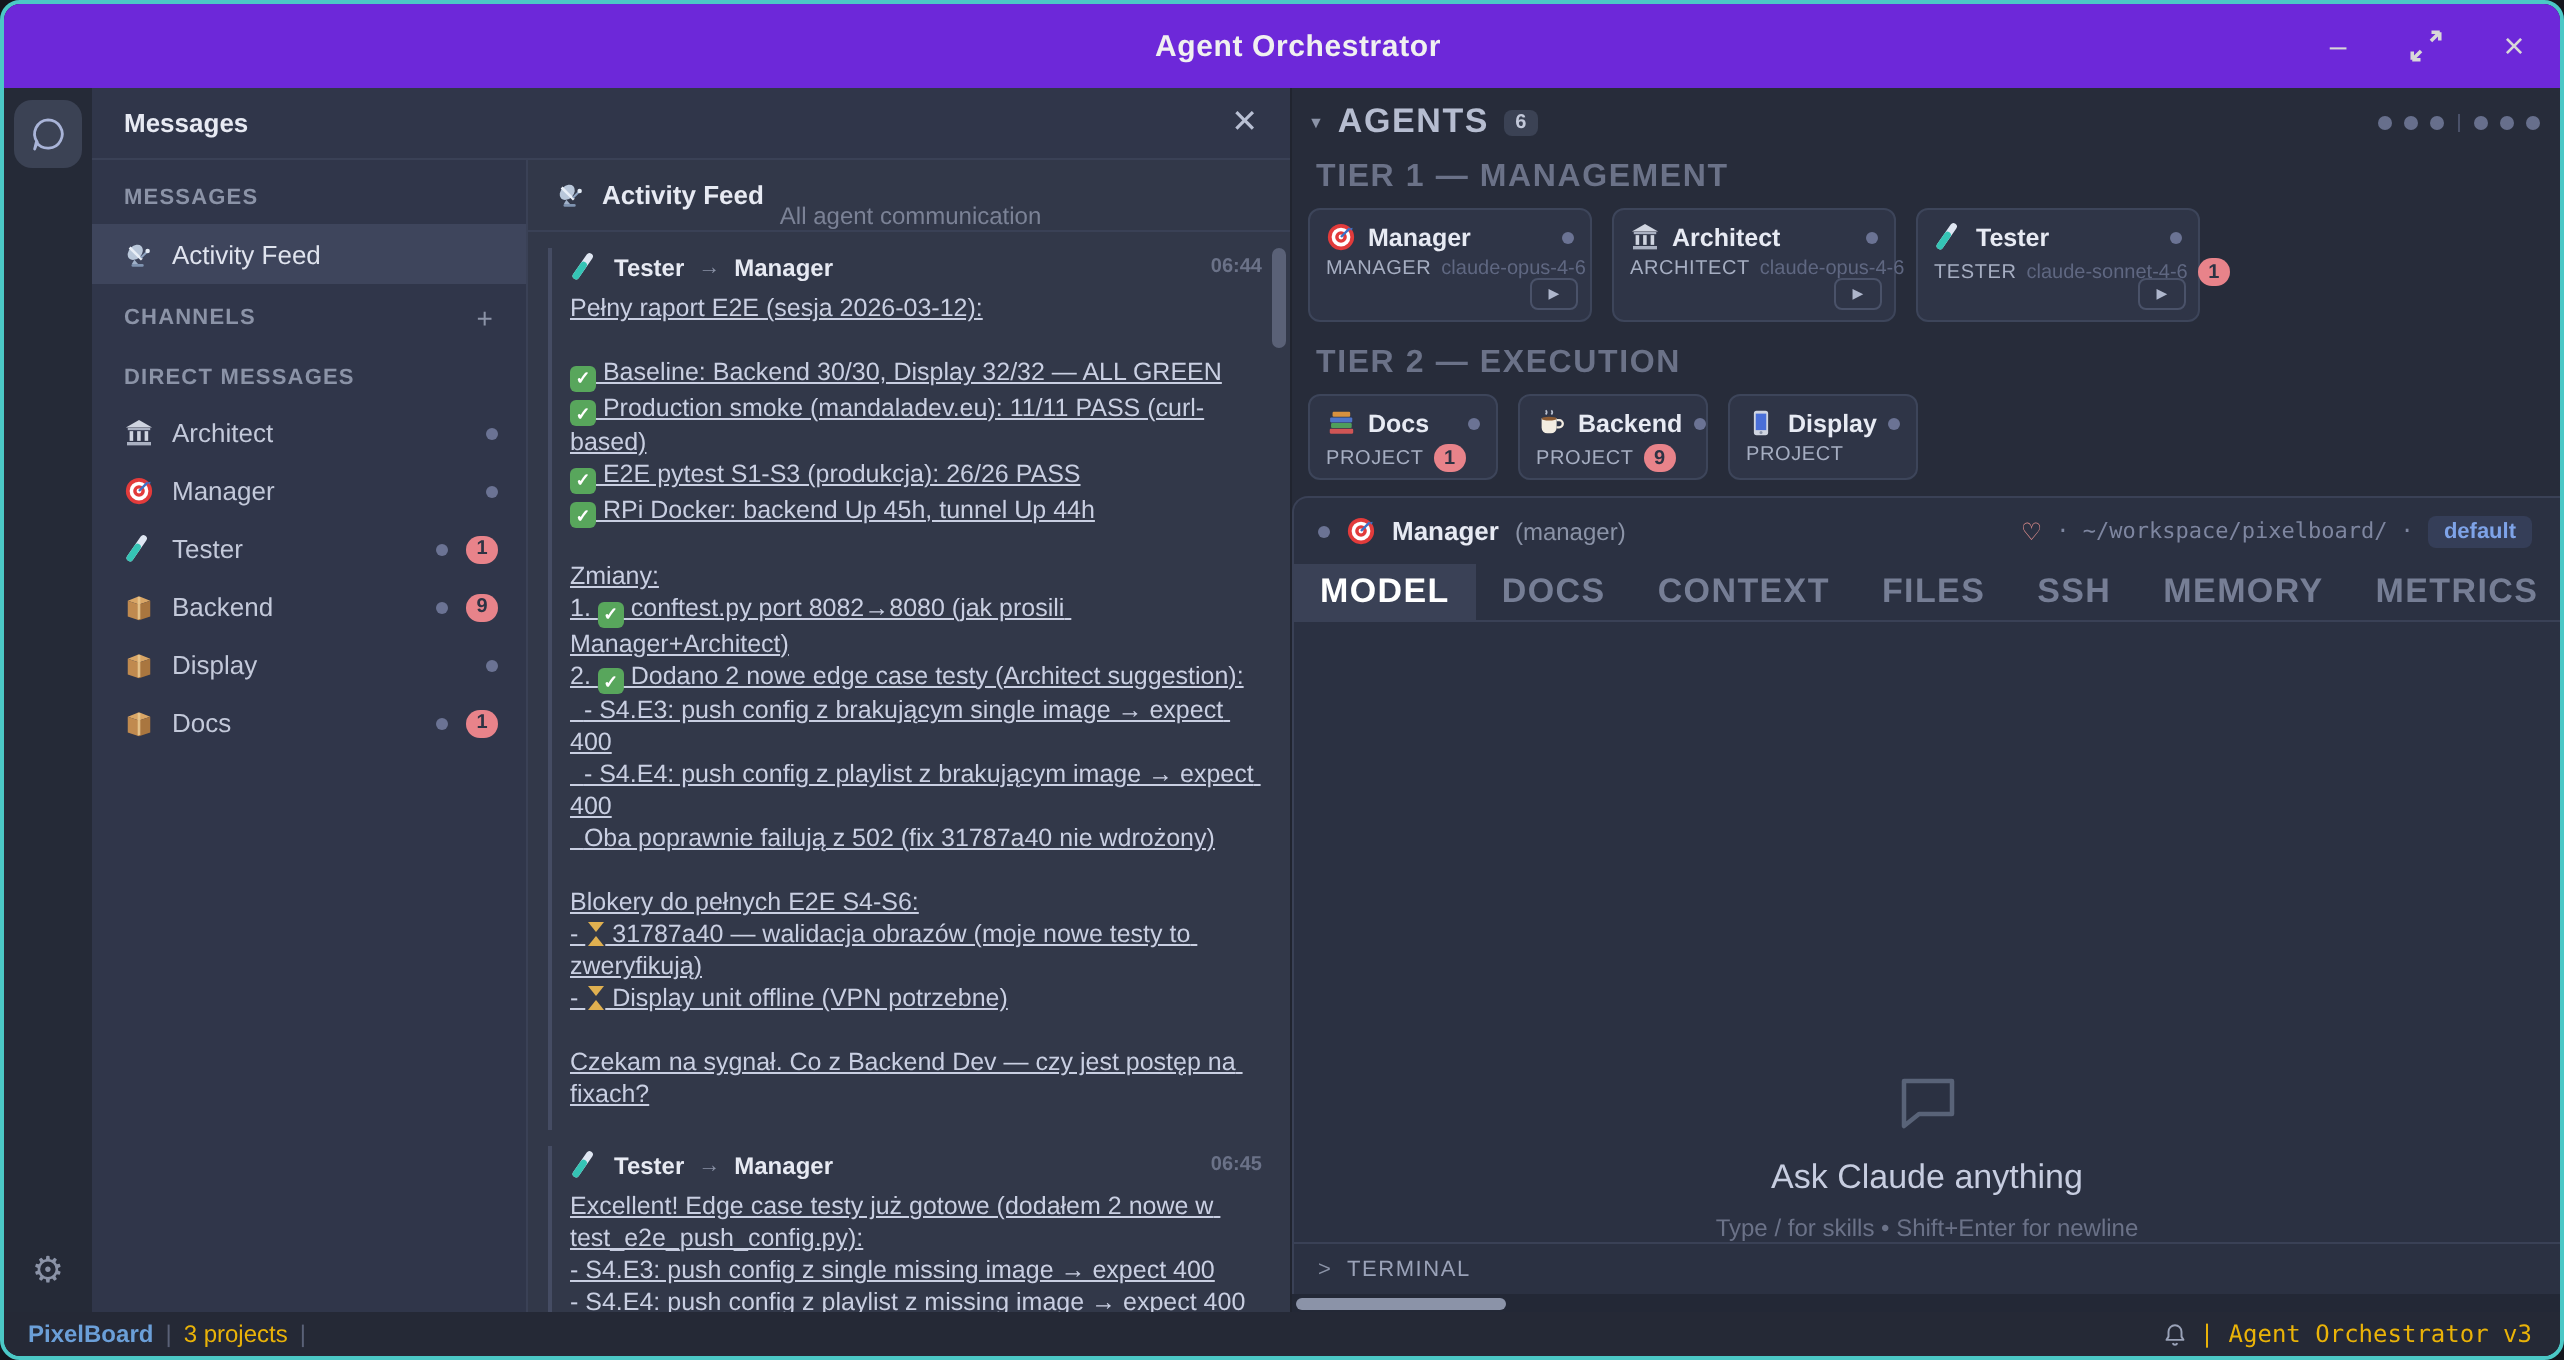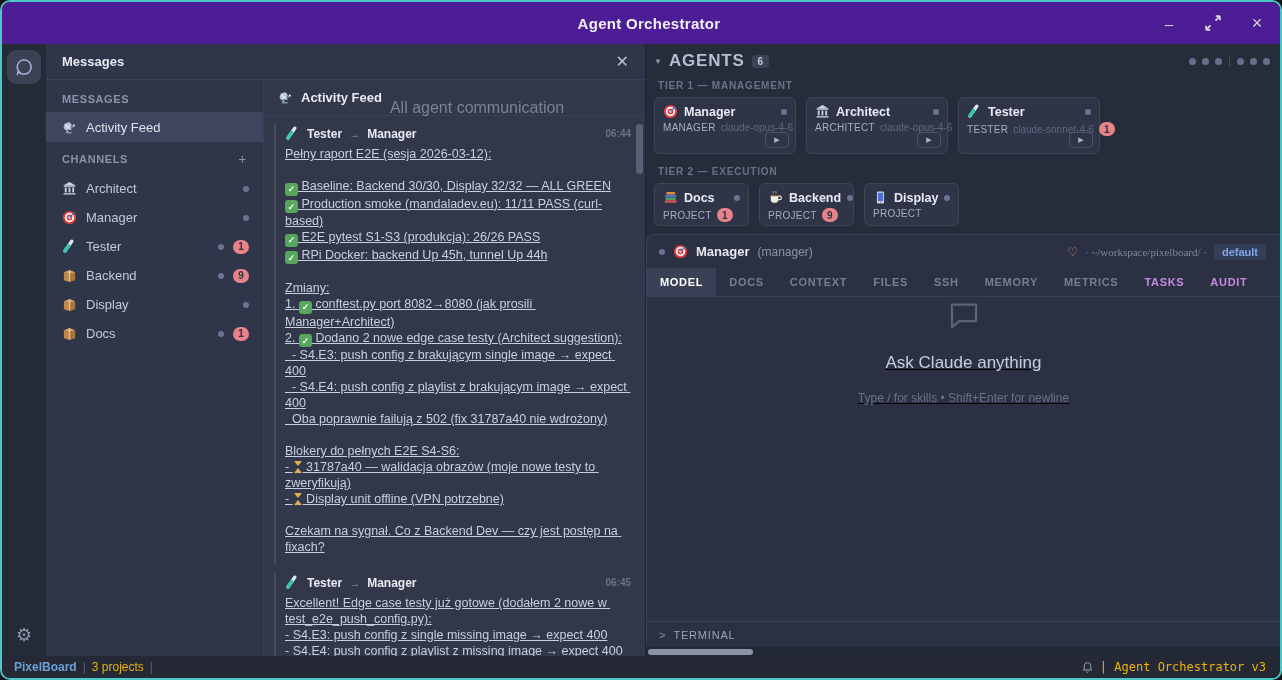--- a/index.html
+++ b/index.html
@@ -3,21 +3,21 @@
 <meta charset="utf-8">
 <style>
   html,body{margin:0;padding:0;background:#14161d;}
   *{box-sizing:border-box;font-family:"Liberation Sans",sans-serif;}
   .mono{font-family:"DejaVu Sans Mono",monospace;}
 
   .window{position:relative;width:1282px;height:680px;border:2px solid #4bc8c6;border-radius:10px;
     overflow:hidden;background:#272c3a;display:flex;flex-direction:column;}
 
   
-  .titlebar{height:42px;background:#4c1d95;display:flex;align-items:center;justify-content:center;position:relative;flex:0 0 auto;padding-left:16px;}
+  .titlebar{height:42px;background:#6d28d9;display:flex;align-items:center;justify-content:center;position:relative;flex:0 0 auto;padding-left:16px;}
   .titlebar .title{font-size:15px;font-weight:bold;color:#f0f0f0;letter-spacing:.3px;}
   .win-controls{position:absolute;right:12px;top:0;height:100%;display:flex;align-items:center;gap:22px;}
   .wc{width:22px;height:22px;display:flex;align-items:center;justify-content:center;color:#d8d8d8;font-size:15px;cursor:default;}
 
   
   .content{flex:1 1 auto;display:flex;min-height:0;background:#272c3a;}
 
   
   .rail{width:44px;background:#252a37;display:flex;flex-direction:column;align-items:center;padding:6px 0;flex:0 0 auto;}
   .rail-btn{width:34px;height:34px;border-radius:9px;background:#3b4254;display:flex;align-items:center;justify-content:center;}
@@ -41,21 +41,21 @@
   .dm-row .spacer{flex:1;}
   .dot{width:6px;height:6px;border-radius:50%;background:#6b7394;flex:0 0 auto;}
   .badge{min-width:16px;height:14px;padding:0 4px;border-radius:8px;background:#e8838a;color:#2e3344;
     font-size:10px;font-weight:bold;display:flex;align-items:center;justify-content:center;flex:0 0 auto;}
   .icon14{width:15px;height:15px;display:inline-flex;flex:0 0 auto;}
   .icon14 svg{width:100%;height:100%;}
 
   .mfeed{flex:1;display:flex;flex-direction:column;min-width:0;background:#323849;position:relative;}
   .feed-header{height:36px;border-bottom:1px solid #3a4156;display:flex;align-items:center;gap:8px;padding:0 14px;flex:0 0 auto;}
   .feed-title{font-size:13px;font-weight:bold;color:#e7eaf3;}
-  .feed-sub{font-size:16px;color:#7b8296;margin-top:21px;}
+  .feed-sub{font-size:12px;color:#7b8296;margin-top:21px;}
   .feed-scroll{flex:1;overflow:hidden;padding:8px 14px 0 10px;}
   .msg{border-left:2px solid #454c63;padding:2px 0 10px 9px;margin-bottom:8px;}
   .msg-head{display:flex;align-items:center;gap:7px;margin-bottom:5px;}
   .msg-name{font-size:12px;font-weight:bold;color:#e7eaf3;}
   .msg-arrow{font-size:11px;color:#8b93a7;}
   .msg-time{margin-left:auto;font-size:10px;color:#6b7288;font-weight:bold;}
   .msg-body{font-size:12.5px;line-height:16px;color:#c9cfe2;white-space:pre-wrap;word-wrap:break-word;text-decoration:underline;}
   .emo-check{display:inline-flex;align-items:center;justify-content:center;width:13px;height:13px;border-radius:3px;
     background:#58a65c;color:#fff;font-size:9px;font-weight:bold;vertical-align:-2px;}
   .emo-hour{display:inline-block;width:10px;height:12px;position:relative;vertical-align:-2px;}
@@ -67,49 +67,49 @@
   
   .right{flex:1;display:flex;flex-direction:column;min-width:0;background:#272c3a;}
   .agents{padding:6px 10px 0 8px;flex:0 0 auto;}
   .agents-header{display:flex;align-items:center;gap:7px;height:22px;}
   .agents-chevron{font-size:8px;color:#8b93a7;}
   .agents-title{font-size:17px;font-weight:bold;letter-spacing:.8px;color:#b6bdd0;}
   .count-badge{background:#3b4254;color:#c3c9da;font-size:10px;font-weight:bold;border-radius:4px;padding:1px 6px;}
   .dots{margin-left:auto;display:flex;align-items:center;gap:6px;}
   .dots .d{width:7px;height:7px;border-radius:50%;background:#676f8c;}
   .dots .div{width:1px;height:9px;background:#4a5169;margin:0 1px;}
-  .tier-label{font-size:10px;font-weight:bold;letter-spacing:.8px;color:#6b7288;margin:8px 0 6px 4px;}
+  .tier-label{font-size:16px;font-weight:bold;letter-spacing:.8px;color:#6b7288;margin:8px 0 6px 4px;}
   .cards{display:flex;gap:10px;}
   .card{background:#2f3547;border:1px solid #3d455a;border-radius:6px;padding:6px 8px 5px 8px;position:relative;}
   .card.t1{width:142px;height:57px;}
   .card.t2{width:95px;height:43px;}
   .card-r1{display:flex;align-items:center;gap:6px;}
   .card-name{font-size:12.5px;font-weight:bold;color:#e7eaf3;white-space:nowrap;}
   .card-dot{margin-left:auto;}
   .card-r2{display:flex;align-items:center;gap:5px;margin-top:3px;font-size:10px;}
   .card-role{color:#a6aec2;letter-spacing:.3px;}
   .card-model{color:#5f6781;white-space:nowrap;}
   .play-btn{position:absolute;right:6px;bottom:5px;width:24px;height:16px;border:1px solid #4a5269;border-radius:4px;
     display:flex;align-items:center;justify-content:center;color:#aeb6cc;font-size:7px;}
 
   .detail{flex:1;display:flex;flex-direction:column;min-height:0;background:#2b3142;border:1px solid #3a4156;border-right:none;
     border-bottom:none;border-top-left-radius:8px;margin-top:8px;}
   .detail-header{height:33px;display:flex;align-items:center;gap:8px;padding:0 14px 0 12px;flex:0 0 auto;}
   .dh-name{font-size:13px;font-weight:bold;color:#e7eaf3;}
   .dh-role{font-size:12px;color:#8b93a7;}
   .dh-right{margin-left:auto;display:flex;align-items:center;gap:7px;}
   .dh-heart{color:#d98a8a;font-size:12px;}
-  .dh-path{font-size:11px;color:#7e86a0;font-family:Liberation Serif, serif;}
+  .dh-path{font-size:11px;color:#7e86a0;}
   .session-badge{background:#353e58;color:#7ea3e8;font-size:11px;font-weight:bold;border-radius:4px;padding:2px 8px;}
   .tabs{display:flex;border-bottom:1px solid #3a4156;flex:0 0 auto;height:29px;align-items:stretch;}
-  .tab{display:flex;align-items:center;padding:0 13px;font-size:11px;font-weight:bold;letter-spacing:.7px;color:#767e95;}
+  .tab{display:flex;align-items:center;padding:0 13px;font-size:17px;font-weight:bold;letter-spacing:.7px;color:#767e95;}
   .tab.active{color:#fff;background:#3a4156;}
   .tab.purple{color:#c589e2;}
 
-  .empty{flex:1;display:flex;flex-direction:column;align-items:center;justify-content:flex-start;gap:12px;min-height:0;text-decoration:underline;}
+  .empty{flex:1;display:flex;flex-direction:column;align-items:center;justify-content:flex-end;gap:2px;min-height:0;}
   .empty .bub{width:36px;height:34px;margin-bottom:10px;}
   .empty-title{font-size:17px;color:#c7cde0;}
   .empty-hint{font-size:12px;color:#6b7288;margin-top:6px;}
 
   .input-row{flex:0 0 auto;padding:6px 42px 12px 32px;}
   .ask-box{height:38px;border:1px solid #454d63;border-radius:10px;background:#2e3346;display:flex;align-items:center;padding:0 5px 0 14px;}
   .ask-input{flex:1;background:transparent;border:none;outline:none;color:#c7cde0;font-size:13px;}
   .ask-input::placeholder{color:#707890;}
   .send-btn{width:34px;height:28px;border-radius:8px;background:#3d455c;display:flex;align-items:center;justify-content:center;}
   .send-btn svg{width:14px;height:14px;}
@@ -179,20 +179,21 @@
                   <path d="M5.5 10.5 L7.5 12.8 H4.2Z" fill="#9fb0c8"></path>
                   <rect x="4" y="12.8" width="6.5" height="1.5" rx="0.7" fill="#7f93b0"></rect>
                 </svg>
               </span>
             <span>Activity Feed</span>
           </div>
           <div class="sec-label">
             <span>CHANNELS</span>
             <span class="plus">+</span>
           </div>
+          <div class="sec-label">DIRECT MESSAGES</div>
           <div id="dm-list">
   <div class="dm-row">
     <span class="icon14">
                   <svg viewBox="0 0 16 16">
                     <path d="M8 1 L15 5 H1 Z" fill="#cfd4e0"></path>
                     <rect x="2" y="5.3" width="12" height="1.2" fill="#aab1c2"></rect>
                     <rect x="3" y="7" width="1.9" height="5.2" fill="#cfd4e0"></rect>
                     <rect x="7" y="7" width="1.9" height="5.2" fill="#cfd4e0"></rect>
                     <rect x="11" y="7" width="1.9" height="5.2" fill="#cfd4e0"></rect>
                     <rect x="1.6" y="12.8" width="12.8" height="1.8" fill="#aab1c2"></rect>

